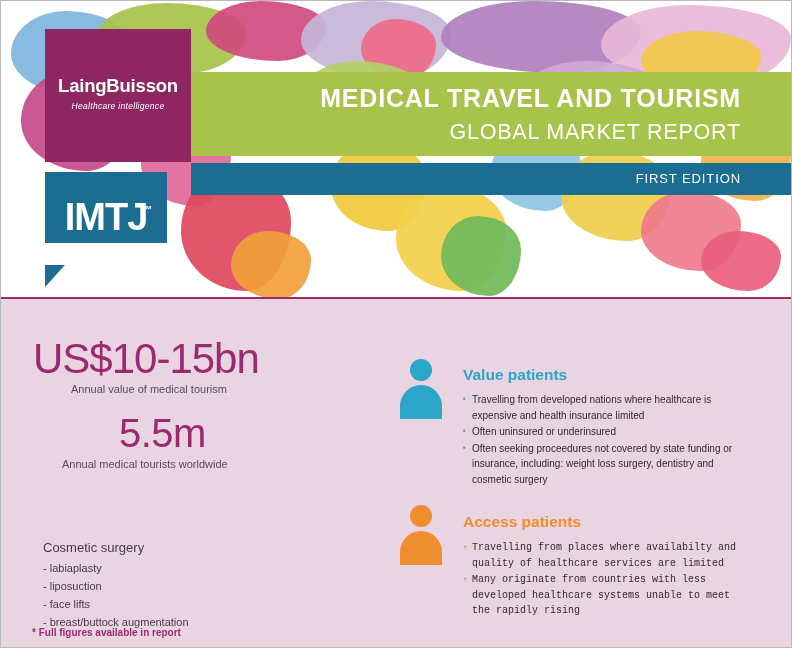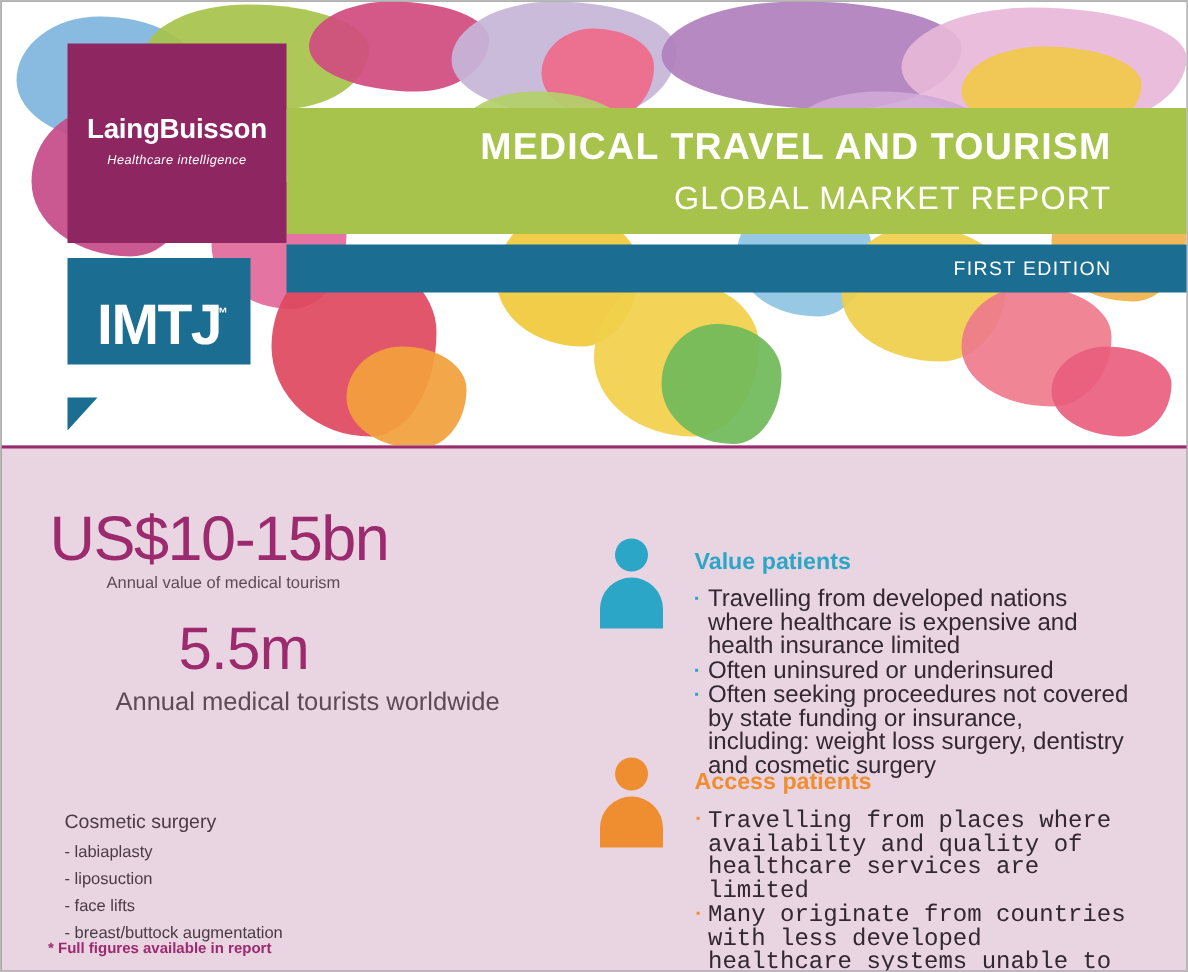--- a/index.html
+++ b/index.html
@@ -167,23 +167,23 @@
   }
   #stat2 {
     position: absolute;
     left: 118px; top: 112px;
     color: #9c2a6e;
     font-size: 40px;
     letter-spacing: -0.5px;
   }
   #stat2-cap {
     position: absolute;
-    left: 76px; top: 159px;
+    left: 61px; top: 159px;
     color: #5c4a57;
-    font-size: 17px;
+    font-size: 11px;
   }
 
   #treat-head {
     position: absolute;
     left: 31px; top: 212px;
     color: #9c2a6e;
     font-size: 17px;
     font-weight: bold;
   }
   #treat-sub {
@@ -237,21 +237,21 @@
   }
   .bullets {
     position: absolute;
     margin: 0;
     padding: 0;
     list-style: none;
     width: 290px;
   }
   .bullets li {
     position: relative;
-    font-size: 16px;
+    font-size: 10px;
     line-height: 15.5px;
     color: #33282f;
     padding-left: 9px;
     margin-bottom: 1px;
   }
   .bullets li::before {
     content: "\25AA";
     position: absolute;
     left: 0; top: -1px;
     font-size: 8px;

